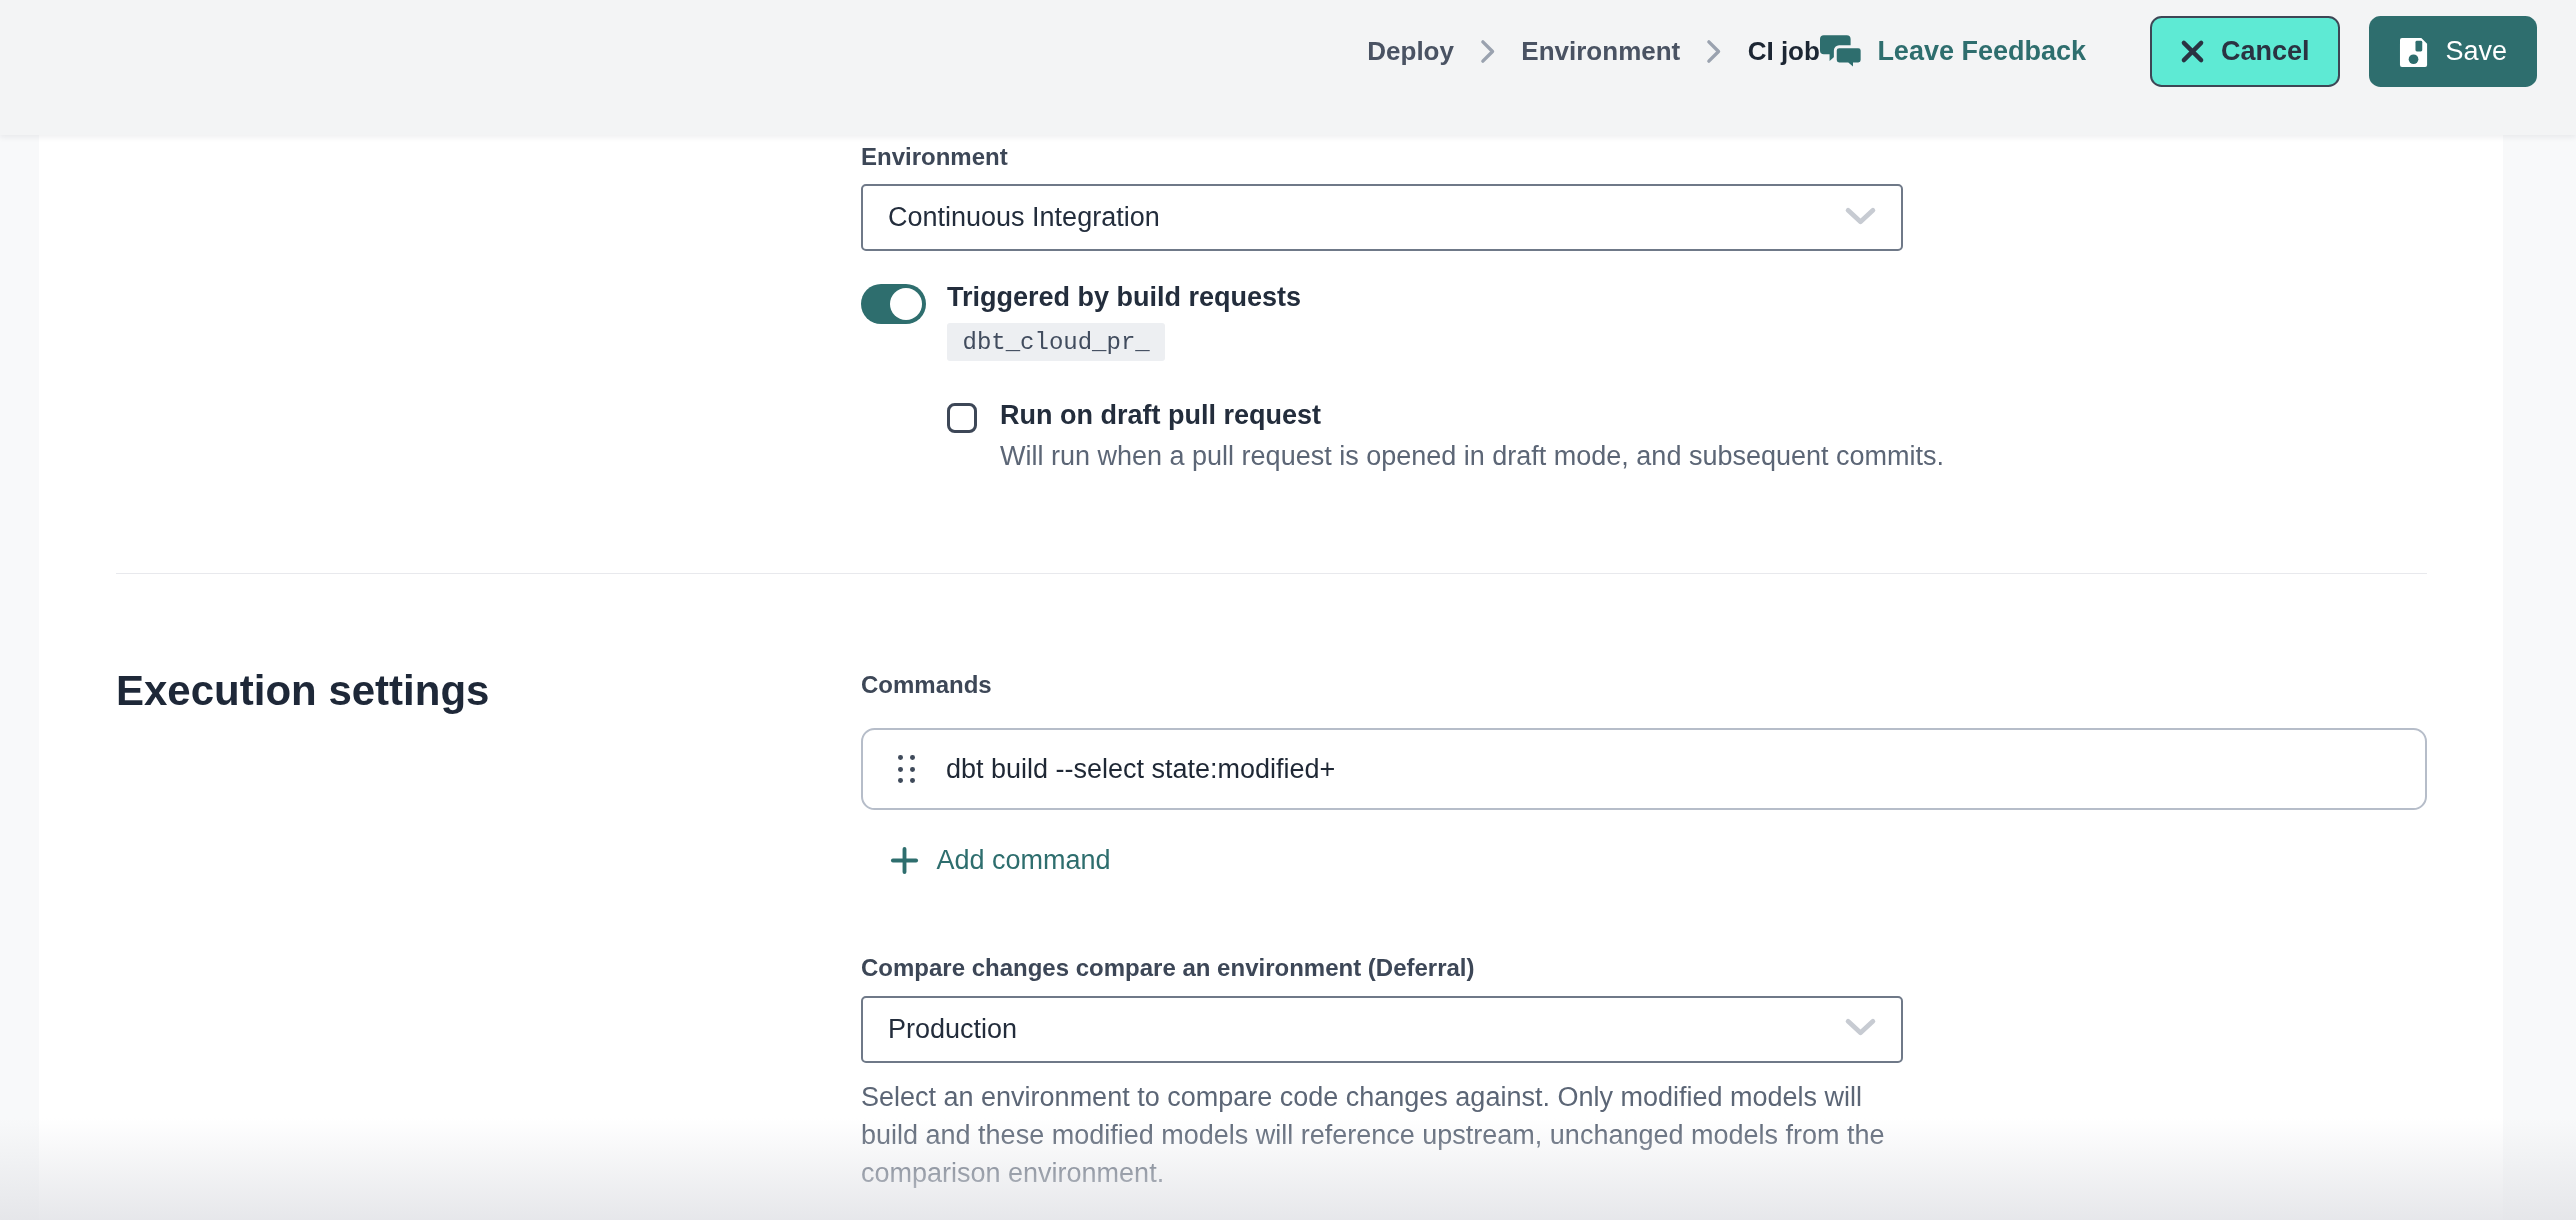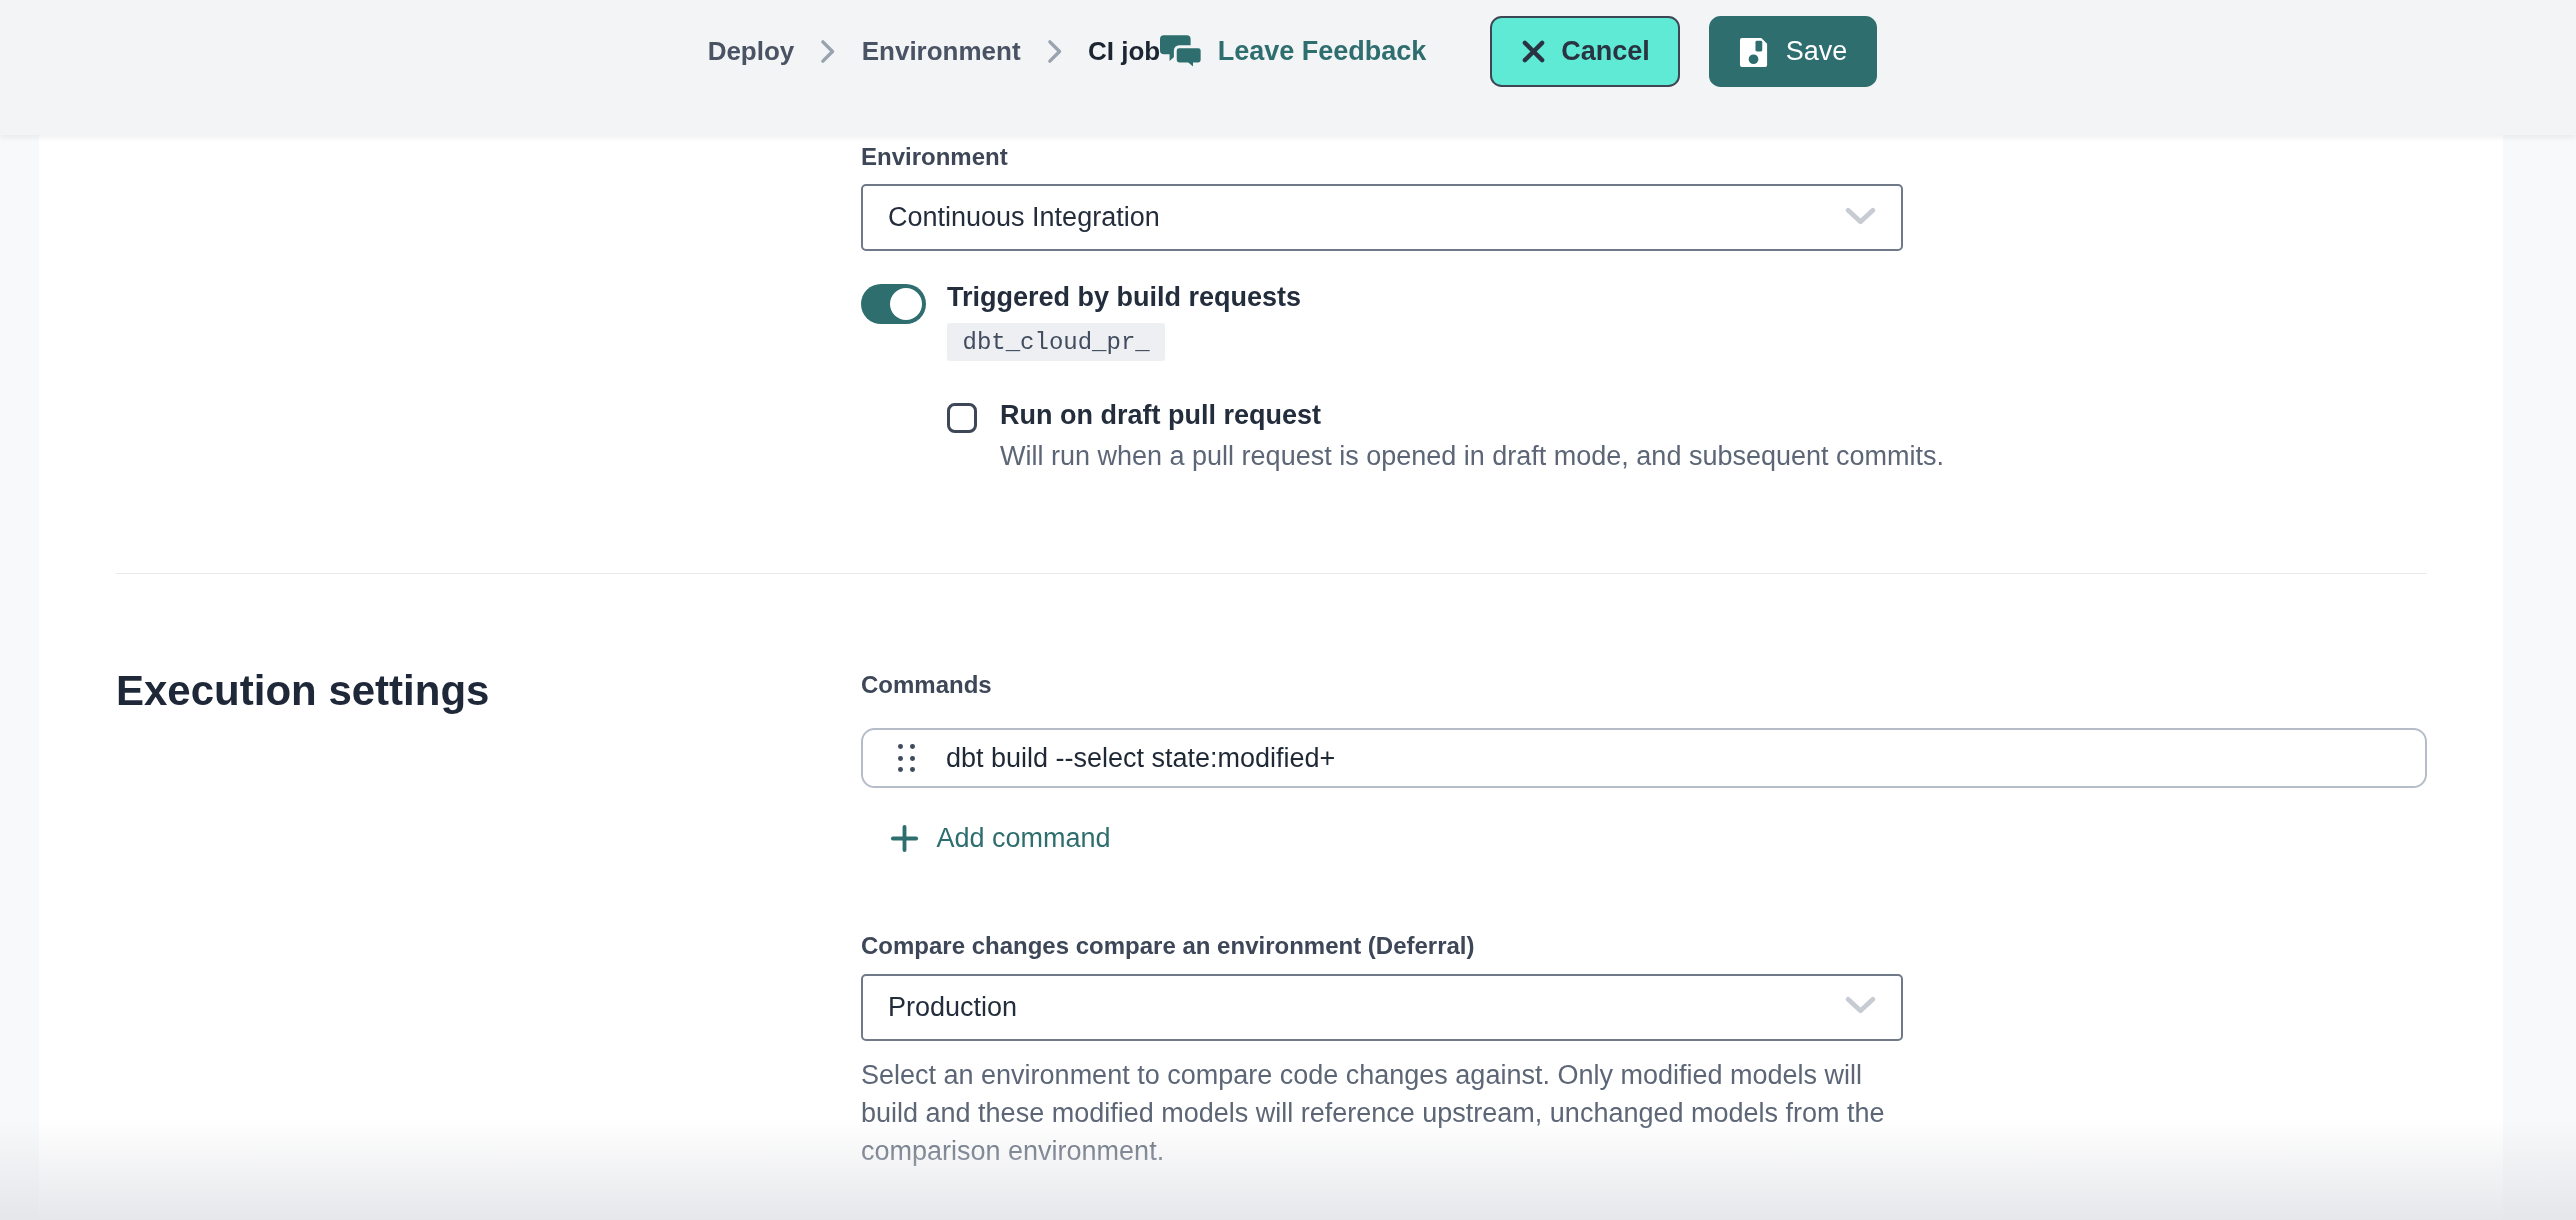--- a/index.html
+++ b/index.html
@@ -10,21 +10,21 @@
     font-family:"Liberation Sans", sans-serif;
     color:#232d3c;
     overflow:hidden;
   }
 
   
   .topbar{
     position:absolute; top:0; left:0; right:0; height:135px;
     background:#f3f4f5;
     box-shadow:0 1.9px 5.8px rgba(25,30,45,0.08);
-    display:flex; align-items:center; justify-content:center;
+    display:flex; align-items:center; justify-content:flex-end;
     padding:0 39px 33px 48px;
     z-index:10;
   }
   .breadcrumb{ display:flex; align-items:center; gap:25px; }
   .crumb{ font-size:26px; color:#4a5363; font-weight:600; cursor:pointer; }
   .crumb.current{ color:#1c2633; font-weight:700; cursor:default; }
   .crumb-sep{ display:flex; align-items:center; }
 
   .actions{ display:flex; align-items:center; gap:29px; }
   .feedback{ display:flex; align-items:center; gap:13.5px; margin-right:35px; cursor:pointer; }
@@ -70,21 +70,21 @@
              background:#fff; flex:0 0 auto; margin-top:2.9px; cursor:pointer; }
 
   
   .divider{ margin:97px 0 0 77px; width:2311px; border-top:1.9px solid #e8e9ed; }
   .section2{ display:flex; margin-top:93px; }
   .sec2-left{ width:822px; padding-left:77px; flex:0 0 auto; }
   .section-title{ font-size:42px; font-weight:700; color:#1e2838; }
 
   .commands-label{ margin-top:3.9px; }
   .command-row{
-    width:1566px; height:60px; margin-top:29px;
+    width:1566px; height:82px; margin-top:29px;
     border:2.4px solid #b6bdc9; border-radius:13.5px; background:#fff;
     display:flex; align-items:center; padding:0 29px;
   }
   .grip{ display:grid; grid-template-columns:repeat(2,4.8px); grid-auto-rows:4.8px;
          gap:6.8px 7.7px; cursor:grab; padding:5.8px; }
   .grip i{ width:4.8px; height:4.8px; border-radius:50%; background:#3f4a5a; }
   .command-text{ margin-left:25px; font-size:27px; color:#1f2835; }
 
   .add-command{ display:inline-flex; align-items:center; gap:17.4px; margin:35px 0 0 29px;
                 cursor:pointer; }

